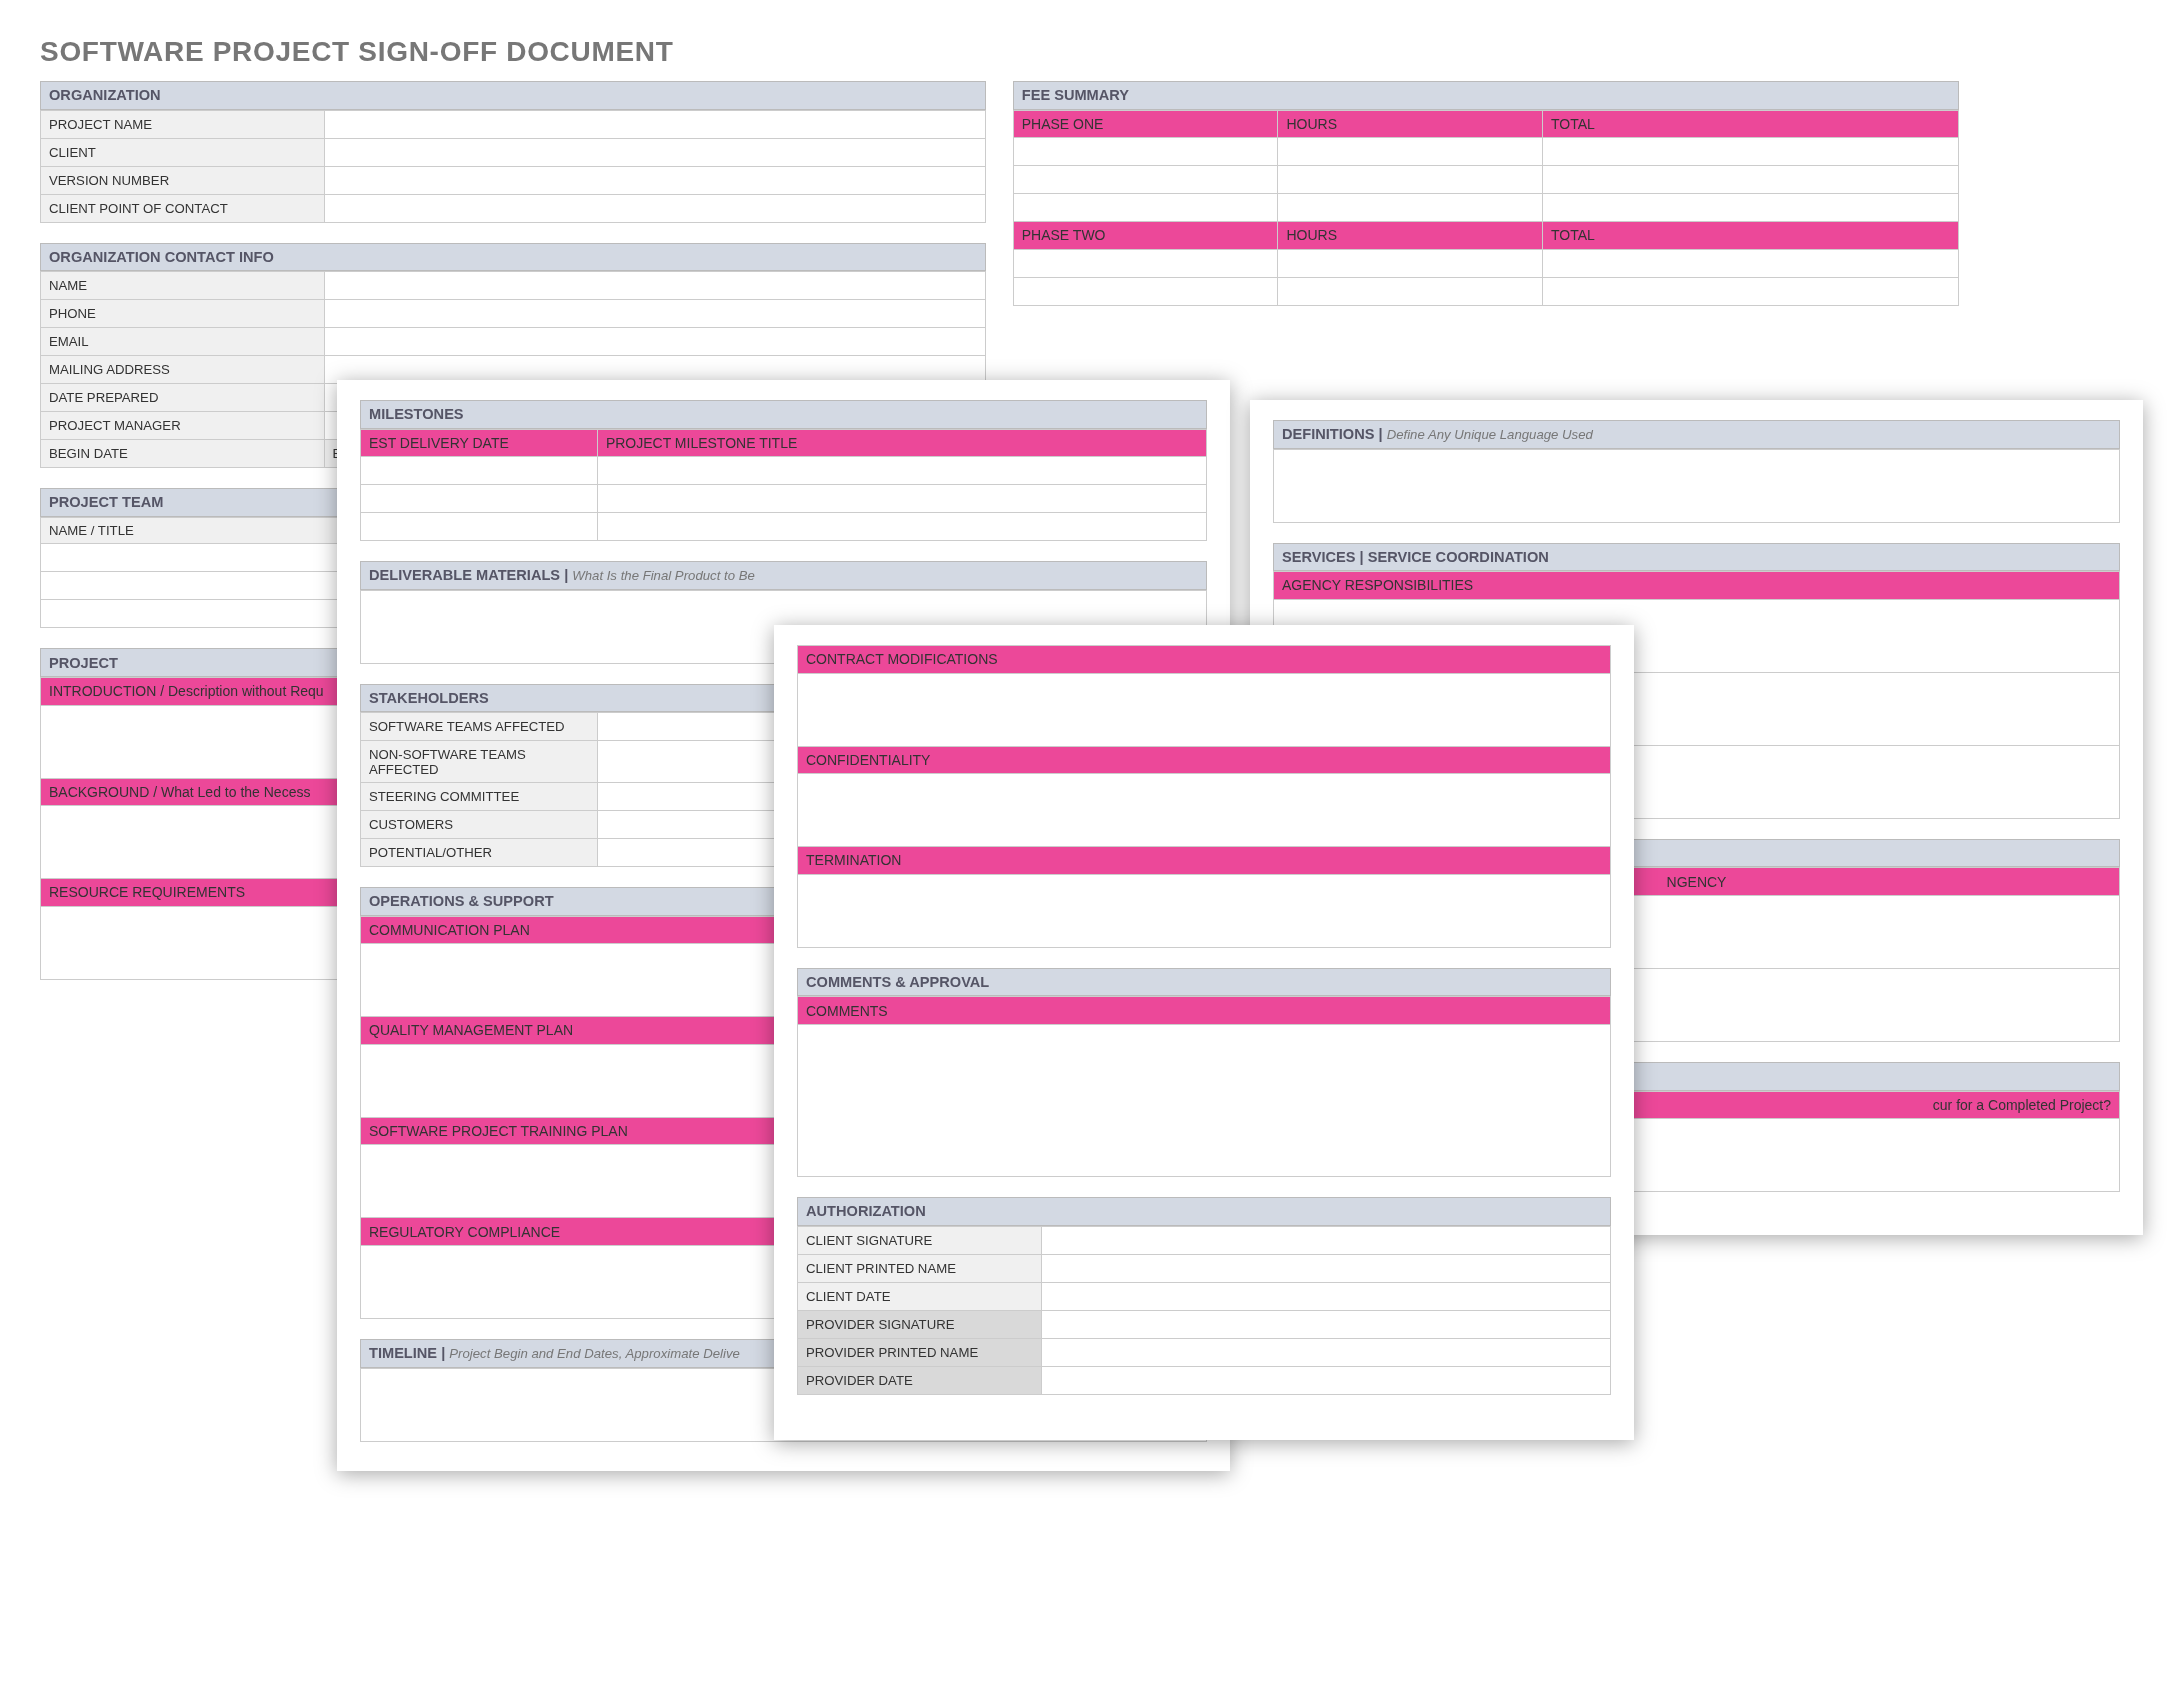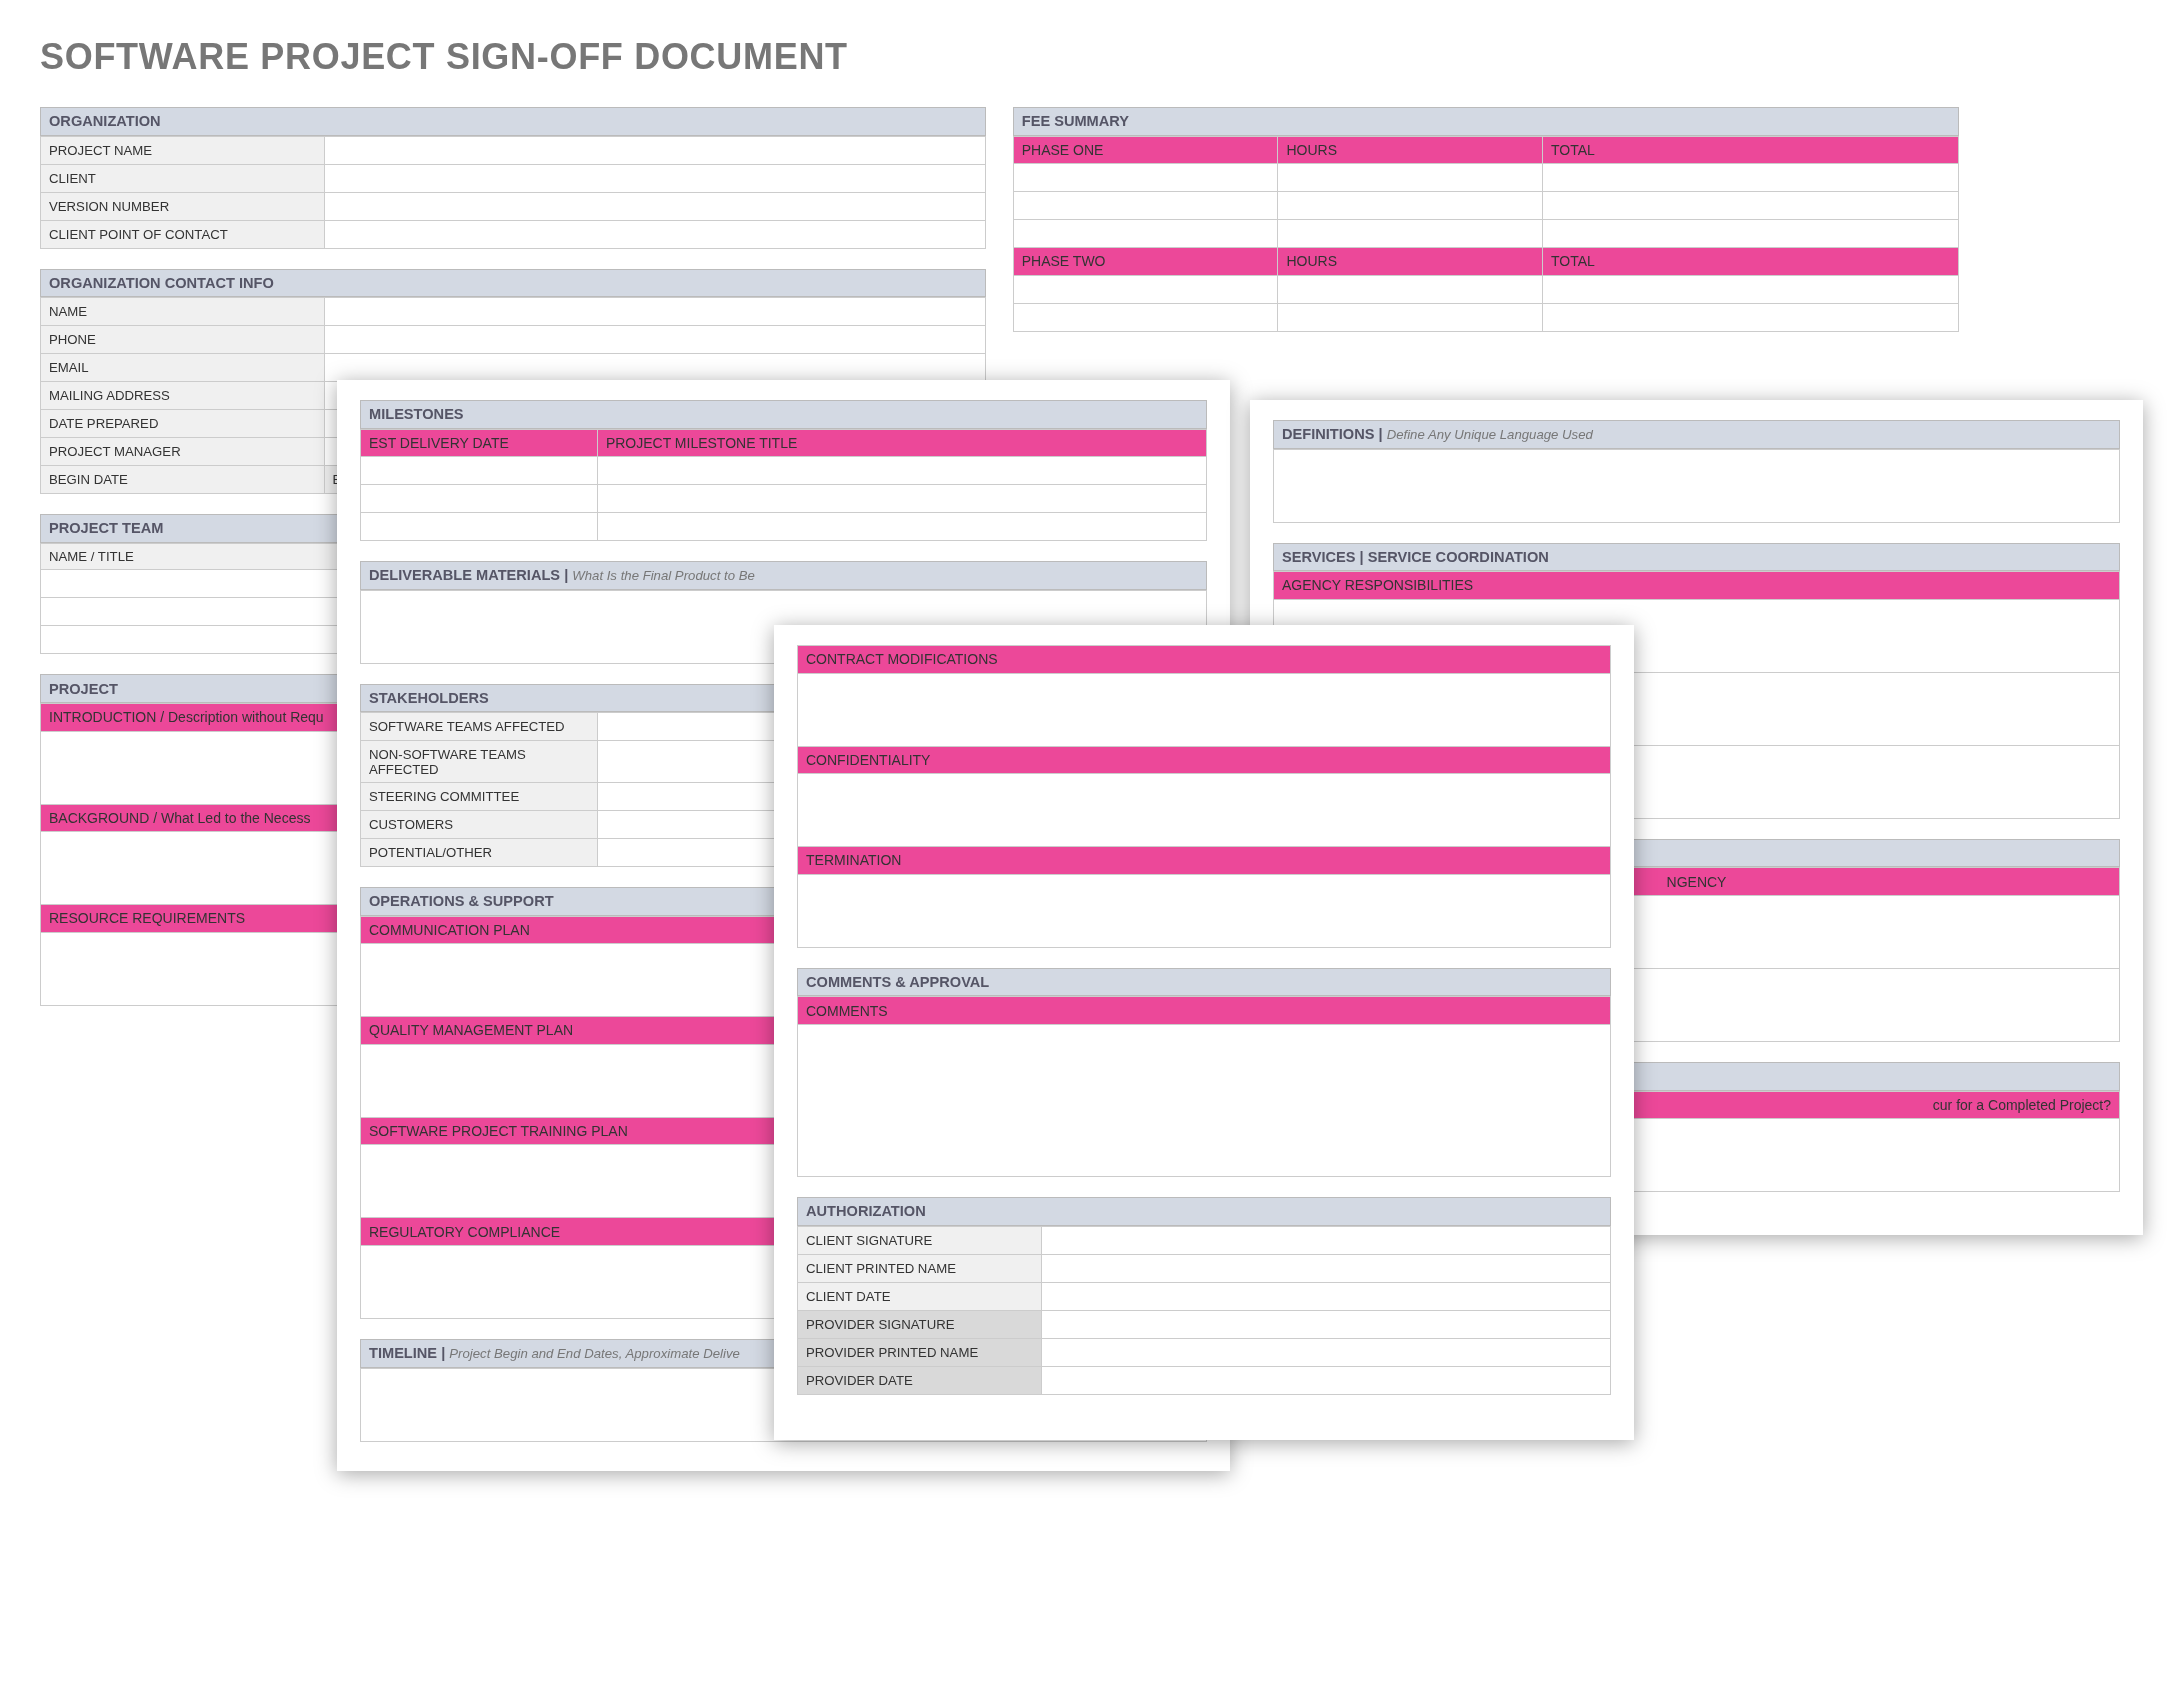--- a/index.html
+++ b/index.html
@@ -12,25 +12,25 @@
     overflow: hidden;
   }
   .page {
     position: absolute;
     background: #fff;
   }
   .page.shadow {
     box-shadow: 0 2.6px 20px rgba(0,0,0,0.35);
   }
   .doc-title {
-    font-size: 36px;
+    font-size: 28px;
     font-weight: bold;
     color: #777;
     letter-spacing: 0.7px;
-    margin-bottom: 29px;
+    margin-bottom: 13px;
     white-space: nowrap;
   }
   .section {
     margin-bottom: 20px;
   }
   .sec-head {
     background: #d3d9e3;
     border: 0.7px solid #bbb;
     padding: 5.3px 8px;
     font-size: 14.6px;

